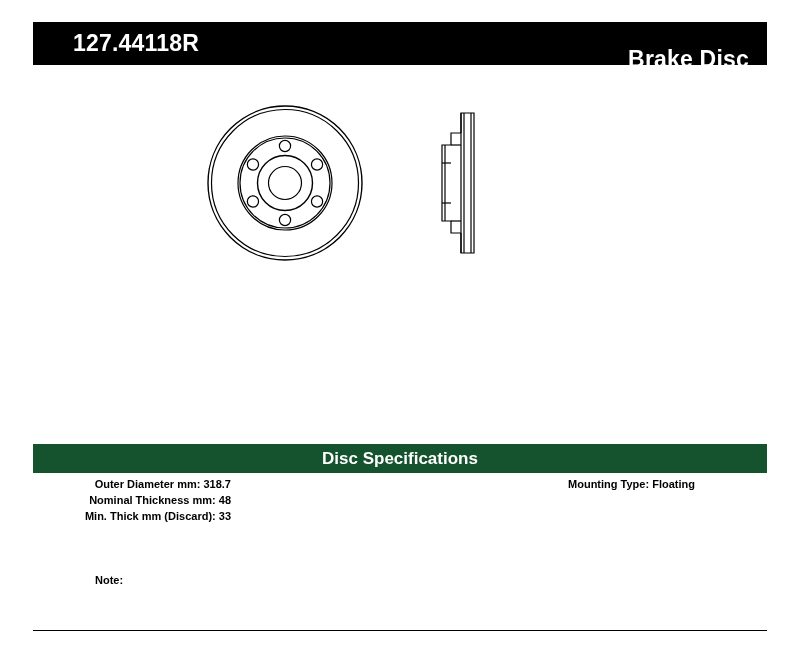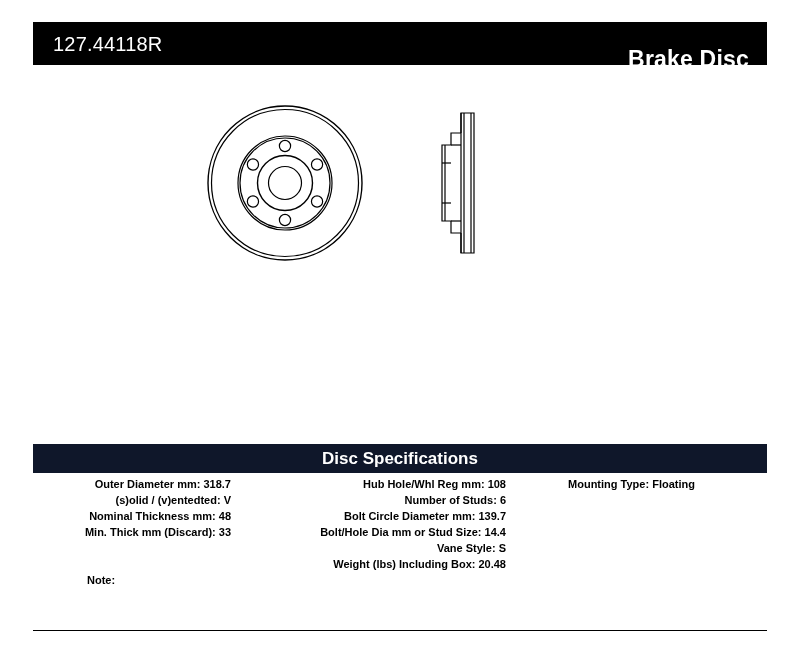--- a/index.html
+++ b/index.html
@@ -32,24 +32,25 @@
     height: 43px;
     background: #000000;
     color: #ffffff;
     display: flex;
     align-items: center;
     justify-content: space-between;
     box-sizing: border-box;
     padding: 0 18px 0 20px;
   }
   .part-number {
-    font-size: 20px;
-    font-weight: normal;
+    font-size: 23px;
+    font-weight: bold;
     letter-spacing: 0.2px;
     line-height: 1;
+    margin-left: 20px;
   }
   .header-title {
     font-size: 23px;
     font-weight: bold;
     letter-spacing: 0.2px;
     line-height: 1;
     margin-top: 31px;
   }
 
   
@@ -64,21 +65,21 @@
     display: block;
   }
 
   
   .spec-bar {
     position: absolute;
     left: 33px;
     top: 444px;
     width: 734px;
     height: 29px;
-    background: #0f172a;
+    background: #14532d;
     color: #ffffff;
     display: flex;
     align-items: center;
     justify-content: center;
   }
   .spec-bar span {
     font-size: 17px;
     font-weight: bold;
     line-height: 1;
   }
@@ -115,21 +116,21 @@
     padding-right: 20px;
     box-sizing: border-box;
   }
   .spec-line {
     white-space: nowrap;
   }
 
   
   .note {
     position: absolute;
-    left: 87px;
+    left: 95px;
     top: 572px;
     font-size: 11px;
     font-weight: bold;
     line-height: 16px;
   }
 
   
   .bottom-rule {
     position: absolute;
     left: 33px;
@@ -190,33 +191,24 @@
     </svg>
   </div>
 
   <div class="spec-bar">
     <span>Disc Specifications</span>
   </div>
 
   <div class="specs">
     <div class="col col-left">
       <div class="spec-line">Outer Diameter mm: 318.7</div>
-      <div class="spec-line">(s)olid / (v)entedted: V</div>
       <div class="spec-line">Nominal Thickness mm: 48</div>
       <div class="spec-line">Min. Thick mm (Discard): 33</div>
     </div>
 
-    <div class="col col-mid">
-      <div class="spec-line">Hub Hole/Whl Reg mm: 108</div>
-      <div class="spec-line">Number of Studs: 6</div>
-      <div class="spec-line">Bolt Circle Diameter mm: 139.7</div>
-      <div class="spec-line">Bolt/Hole Dia mm or Stud Size: 14.4</div>
-      <div class="spec-line">Vane Style: S</div>
-      <div class="spec-line">Weight (lbs) Including Box: 20.48</div>
-    </div>
 
     <div class="col col-right">
       <div class="spec-line">Mounting Type: Floating</div>
     </div>
   </div>
 
   <div class="note">
     <span>Note:</span>
     <span></span>
   </div>

